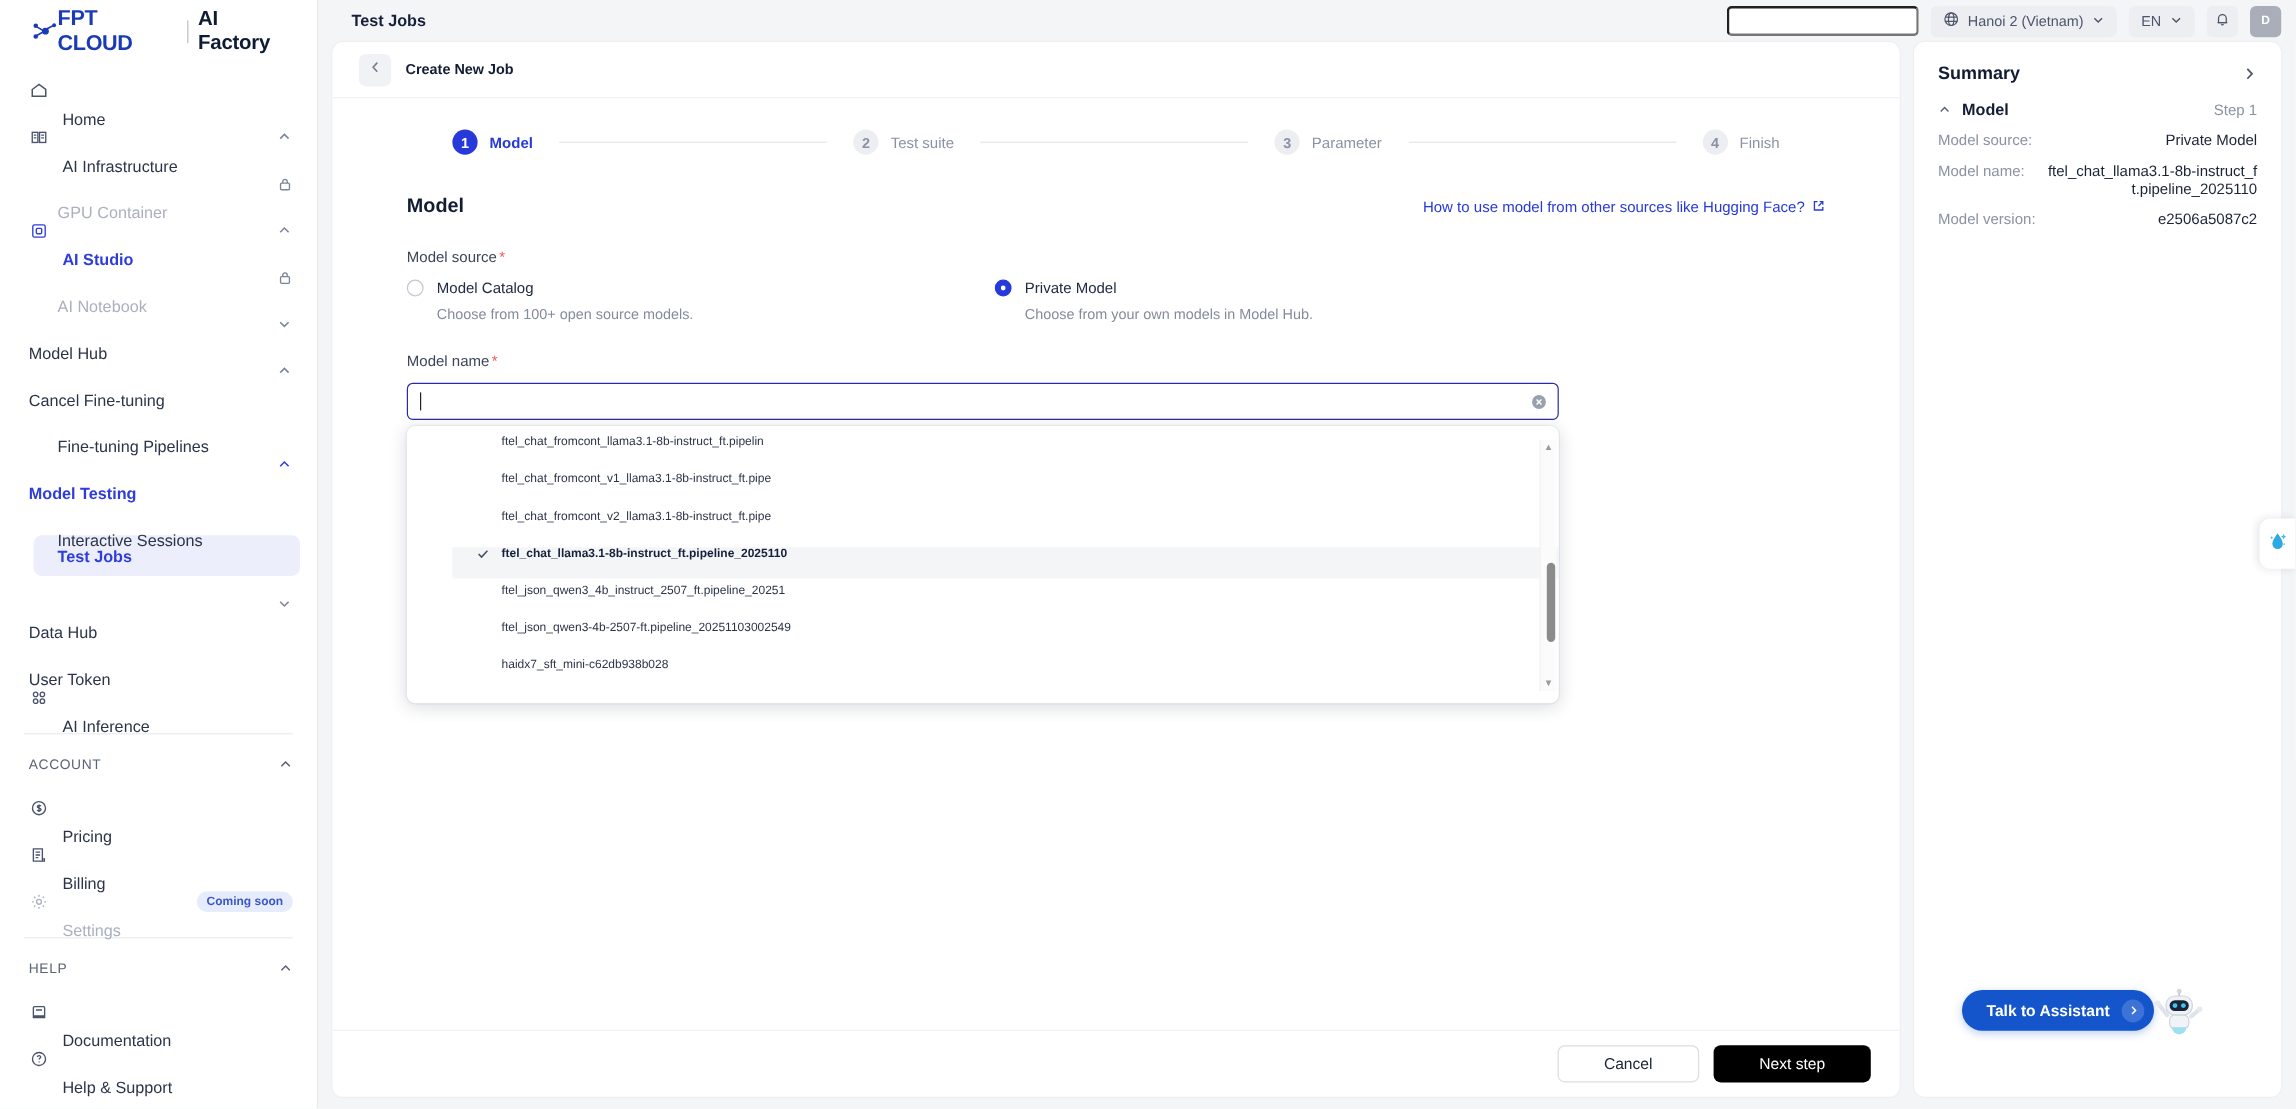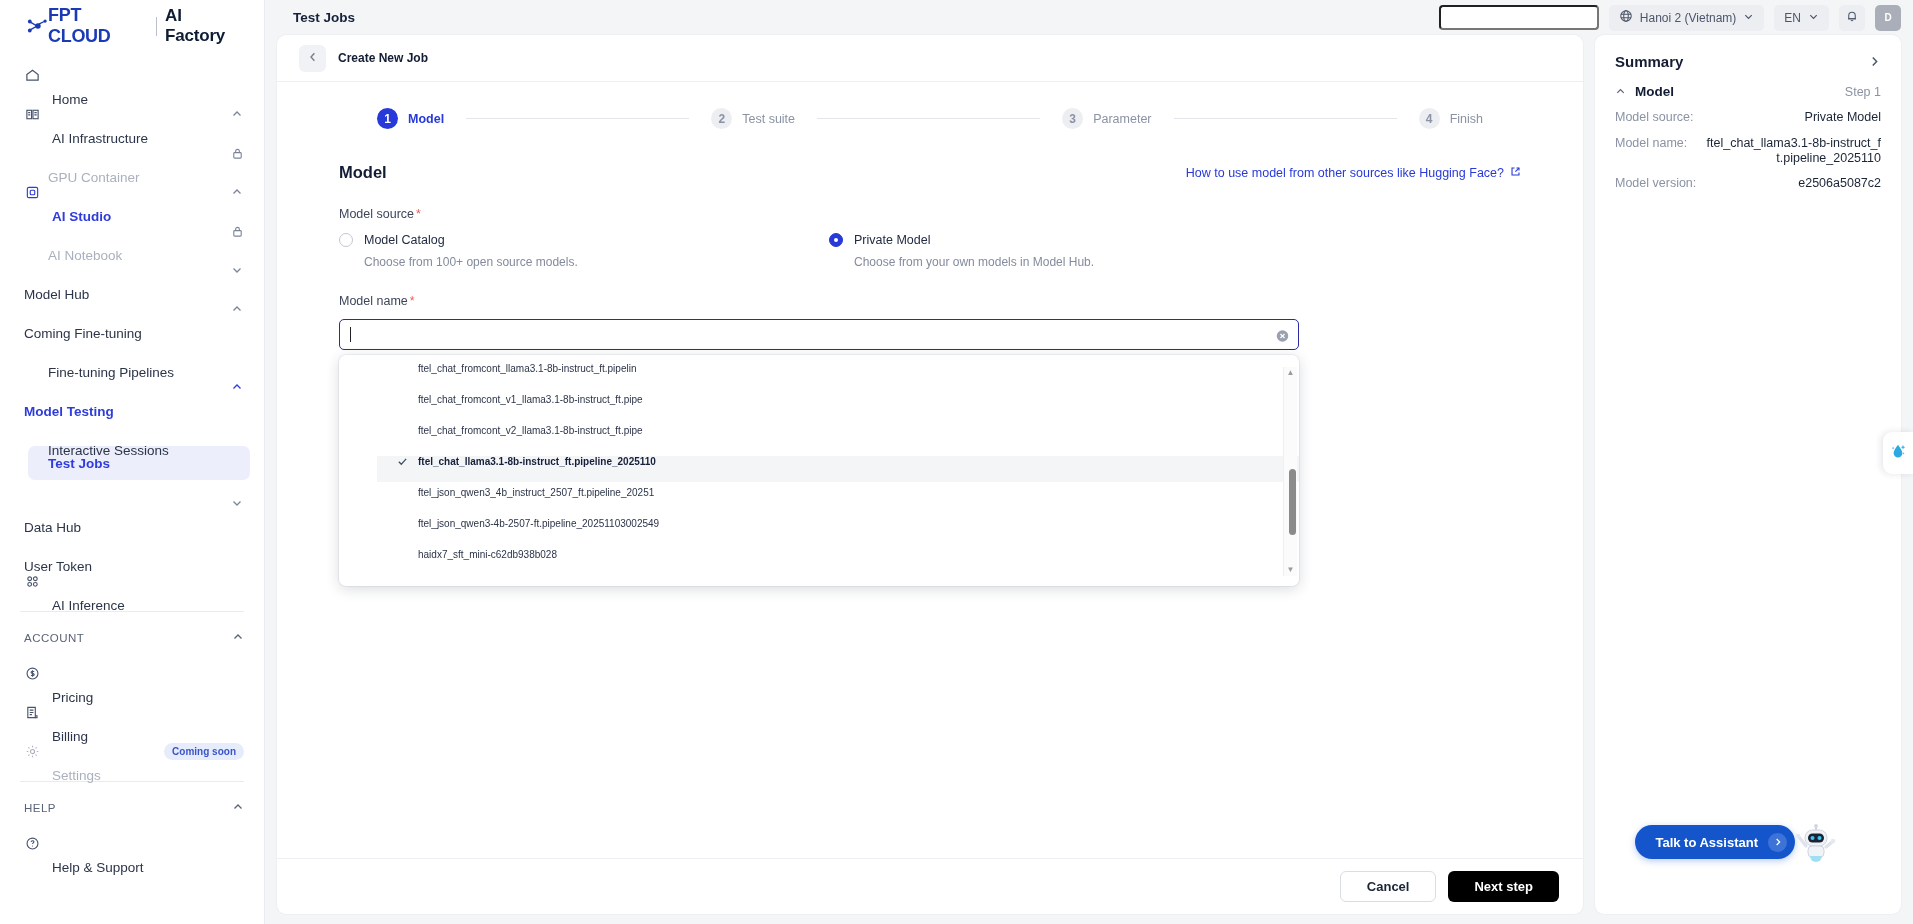--- a/index.html
+++ b/index.html
@@ -176,23 +176,23 @@
     background:#8b8b8b; border-radius:4px;
   }
   .arw { font-size:8px; color:#9a9aa0; line-height:1; }
 
   .panel-footer {
     height: 56px; flex:0 0 56px; border-top:1px solid #edeff3;
     display:flex; align-items:center; justify-content:flex-end; gap:12px;
     padding: 0 24px;
   }
   .btn {
-    height: 31px; border-radius:6px; font-size:13px; font-weight:bold;
+    height: 31px; border-radius:6px; font-size:13px; font-weight:normal;
     display:flex; align-items:center; justify-content:center; cursor:pointer;
-    padding: 0 26px;
+    padding: 0 38px;
     text-align: center;
   }
   .btn-ghost { background:#fff; border:1px solid #d9dde4; color:#1b2436; }
   .btn-primary { background:#000000; color:#fff; }
 
   
   .panel-right {
     flex: 0 0 306px; width:306px; background:#fff; border-radius:9px;
     box-shadow: 0 0 0 1px #edeff3; padding: 18px 20px; position:relative;
     display:flex; flex-direction:column;
@@ -322,21 +322,21 @@
       <div class="nav-item" style="padding-left:24px">
         <span class="lbl">Model Hub</span>
         <span class="chev">
           <svg viewBox="0 0 12 12" width="12" height="12" fill="none" stroke="currentColor" stroke-width="1.3">
               <path d="M2.5 4.5 L6 8 L9.5 4.5"></path>
             </svg>
         </span>
       </div>
 
       <div class="nav-item" style="padding-left:24px">
-        <span class="lbl">Coming Fine-tuning</span>
+        <span class="lbl">Cancel Fine-tuning</span>
         <span class="chev">
           <svg viewBox="0 0 12 12" width="12" height="12" fill="none" stroke="currentColor" stroke-width="1.3">
               <path d="M2.5 7.5 L6 4 L9.5 7.5"></path>
             </svg>
         </span>
       </div>
 
       <div class="nav-item sub">
         <span class="lbl">Fine-tuning Pipelines</span>
       </div>
@@ -430,20 +430,30 @@
 
       <div class="nav-section">
         <span>HELP</span>
         <span class="chev">
           <svg viewBox="0 0 12 12" width="12" height="12" fill="none" stroke="currentColor" stroke-width="1.3">
               <path d="M2.5 7.5 L6 4 L9.5 7.5"></path>
             </svg>
         </span>
       </div>
 
+      <div class="nav-item">
+        <span class="ico">
+          <svg viewBox="0 0 16 16" width="15" height="15" fill="none" stroke="currentColor" stroke-width="1.2">
+            <rect x="3" y="3" width="10" height="8.5" rx="1"></rect>
+              <path d="M3 11.5h10v1.2H3z"></path>
+              <path d="M5.3 6h5.4"></path>
+          </svg>
+        </span>
+        <span class="lbl">Documentation</span>
+      </div>
 
       <div class="nav-item">
         <span class="ico">
           <svg viewBox="0 0 16 16" width="15" height="15" fill="none" stroke="currentColor" stroke-width="1.2">
             <circle cx="8" cy="8" r="5.8"></circle>
               <path d="M6.6 6.3c0-1.6 2.9-1.7 2.9-.1 0 1.1-1.4 1.2-1.4 2.2"></path>
               <circle cx="8.1" cy="10.6" r=".55" fill="currentColor" stroke="none"></circle>
           </svg>
         </span>
         <span class="lbl">Help &amp; Support</span>

